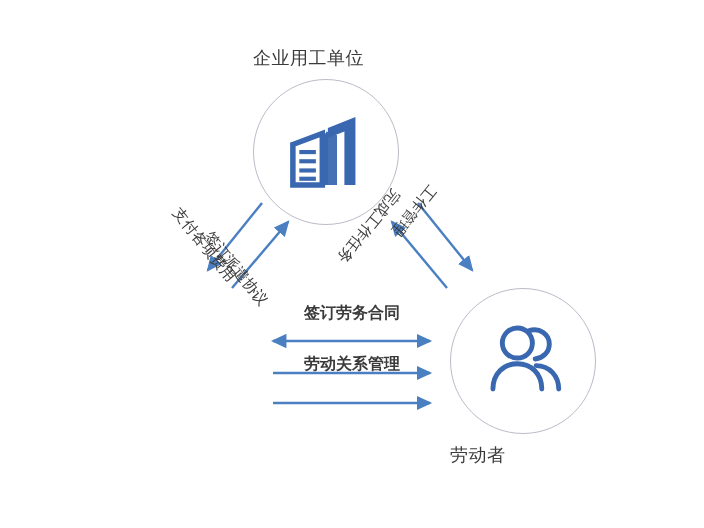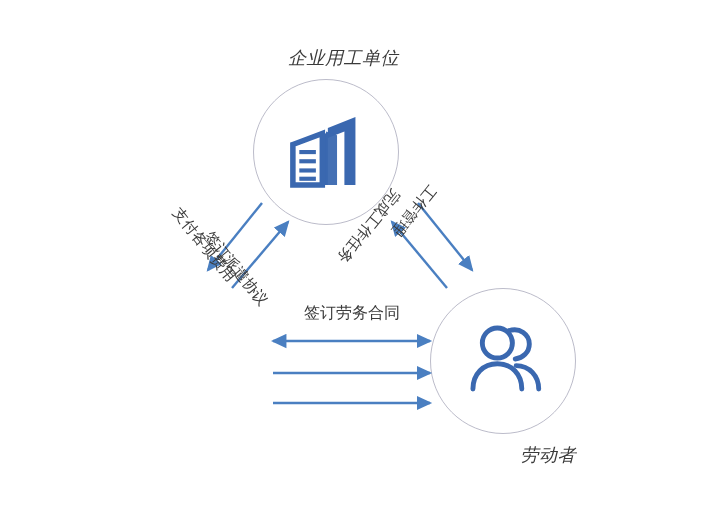--- a/index.html
+++ b/index.html
@@ -16,22 +16,21 @@
   #canvas {
     position: relative;
     width: 704px;
     height: 528px;
     background: #ffffff;
   }
   .node {
     position: absolute;
     display: flex;
     flex-direction: column;
-    align-items: flex-end;
-    font-style: italic;
+    align-items: flex-start;
   }
   .circle {
     border-radius: 50%;
     border: 1.4px solid #bcbcca;
     background: #ffffff;
     display: flex;
     align-items: center;
     justify-content: center;
     box-sizing: border-box;
   }
@@ -57,21 +56,21 @@
     top: 288px;
   }
   #node-agency .circle {
     width: 146px;
     height: 146px;
   }
   #node-agency .node-label {
     margin-top: 9px;
   }
   #node-worker {
-    left: 430px;
+    left: 450px;
     top: 288px;
   }
   #node-worker .circle {
     width: 146px;
     height: 146px;
   }
   #node-worker .node-label {
     margin-top: 9px;
   }
   .center-block {
@@ -81,20 +80,21 @@
     width: 206px;
     display: flex;
     flex-direction: column;
     align-items: center;
   }
   .center-row {
     color: #3a3a3a;
     font-size: 16px;
     white-space: nowrap;
     line-height: 1.05;
+    font-weight: bold;
   }
   svg.overlay {
     position: absolute;
     left: 0;
     top: 0;
     width: 704px;
     height: 528px;
     pointer-events: none;
   }
   .diag-label {
@@ -185,15 +185,16 @@
   <div class="diag-label" style="left:215px; top:228px; transform: rotate(51deg);">签订派遣协议</div>
 
   <div class="diag-label" style="left:404px; top:197px; transform: rotate(129deg);">完成工作任务</div>
 
   <div class="diag-label" style="left:440px; top:193px; transform: rotate(129deg);">工作管理</div>
 
   <div class="center-block">
     <div class="center-row">签订劳务合同</div>
     <div style="height:18px"></div>
     <div style="height:16px"></div>
+    <div class="center-row">劳动关系管理</div>
   </div>
 
 </div>
 
 </body></html>

